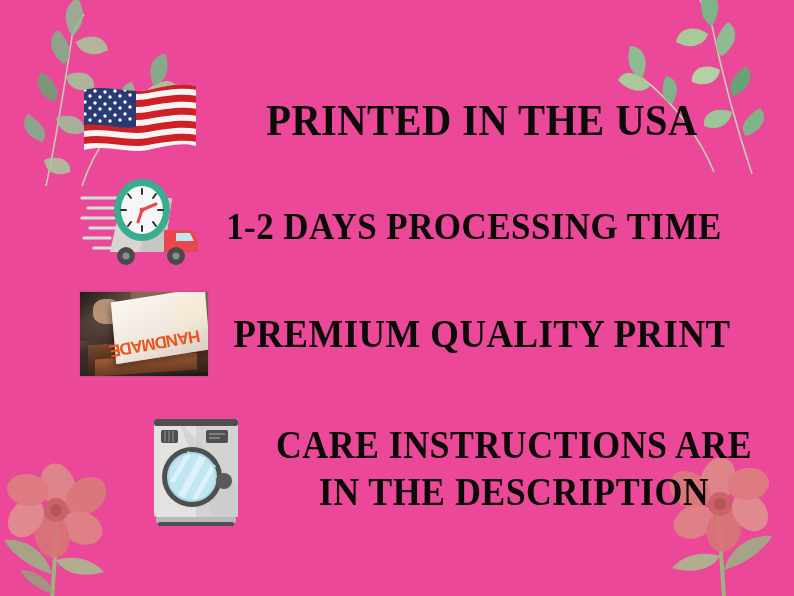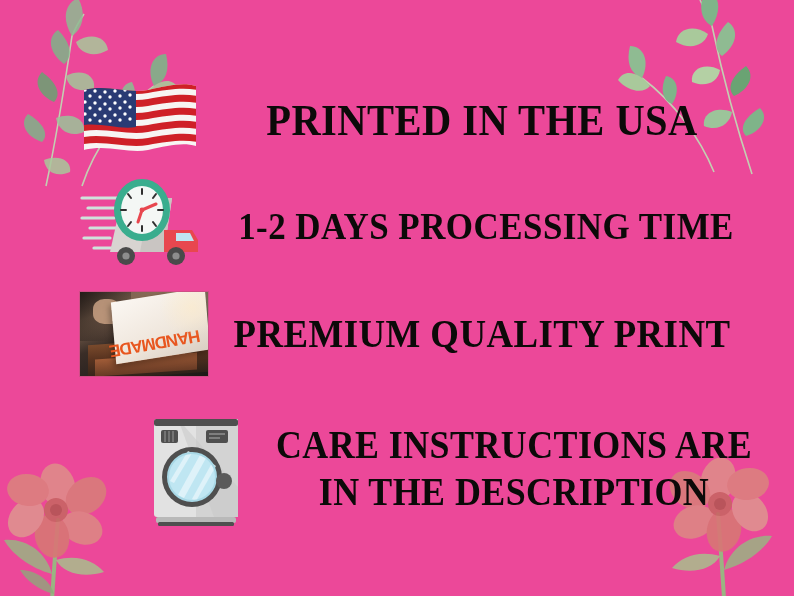--- a/index.html
+++ b/index.html
@@ -30,21 +30,21 @@
     letter-spacing:.5px;
     white-space:nowrap;
     text-align:center;
     font-family:"Liberation Serif", serif;
     transform:scaleX(.92);
     transform-origin:center;
   }
 
   
   #row-usa   {left:0;top:78px;width:794px;height:86px;}
-  #row-days  {left:0;top:178px;width:794px;height:96px;gap:12px;}
+  #row-days  {left:0;top:178px;width:794px;height:96px;}
   #row-print {left:0;top:288px;width:794px;height:92px;}
   #row-care  {left:0;top:404px;width:794px;height:128px;justify-content:flex-end;}
 
   #row-usa   .icon-cell{margin-left:78px;width:124px;height:82px;}
   #row-days  .icon-cell{margin-left:80px;width:122px;height:96px;}
   #row-print .icon-cell{margin-left:80px;width:128px;height:84px;}
   #row-care  .icon-cell{margin-left:92px;width:96px;height:118px;}
 
   #row-usa   .text-cell{width:560px;font-size:44px;line-height:50px;}
   #row-days  .text-cell{width:560px;font-size:38px;line-height:44px;margin-left:-8px;}

